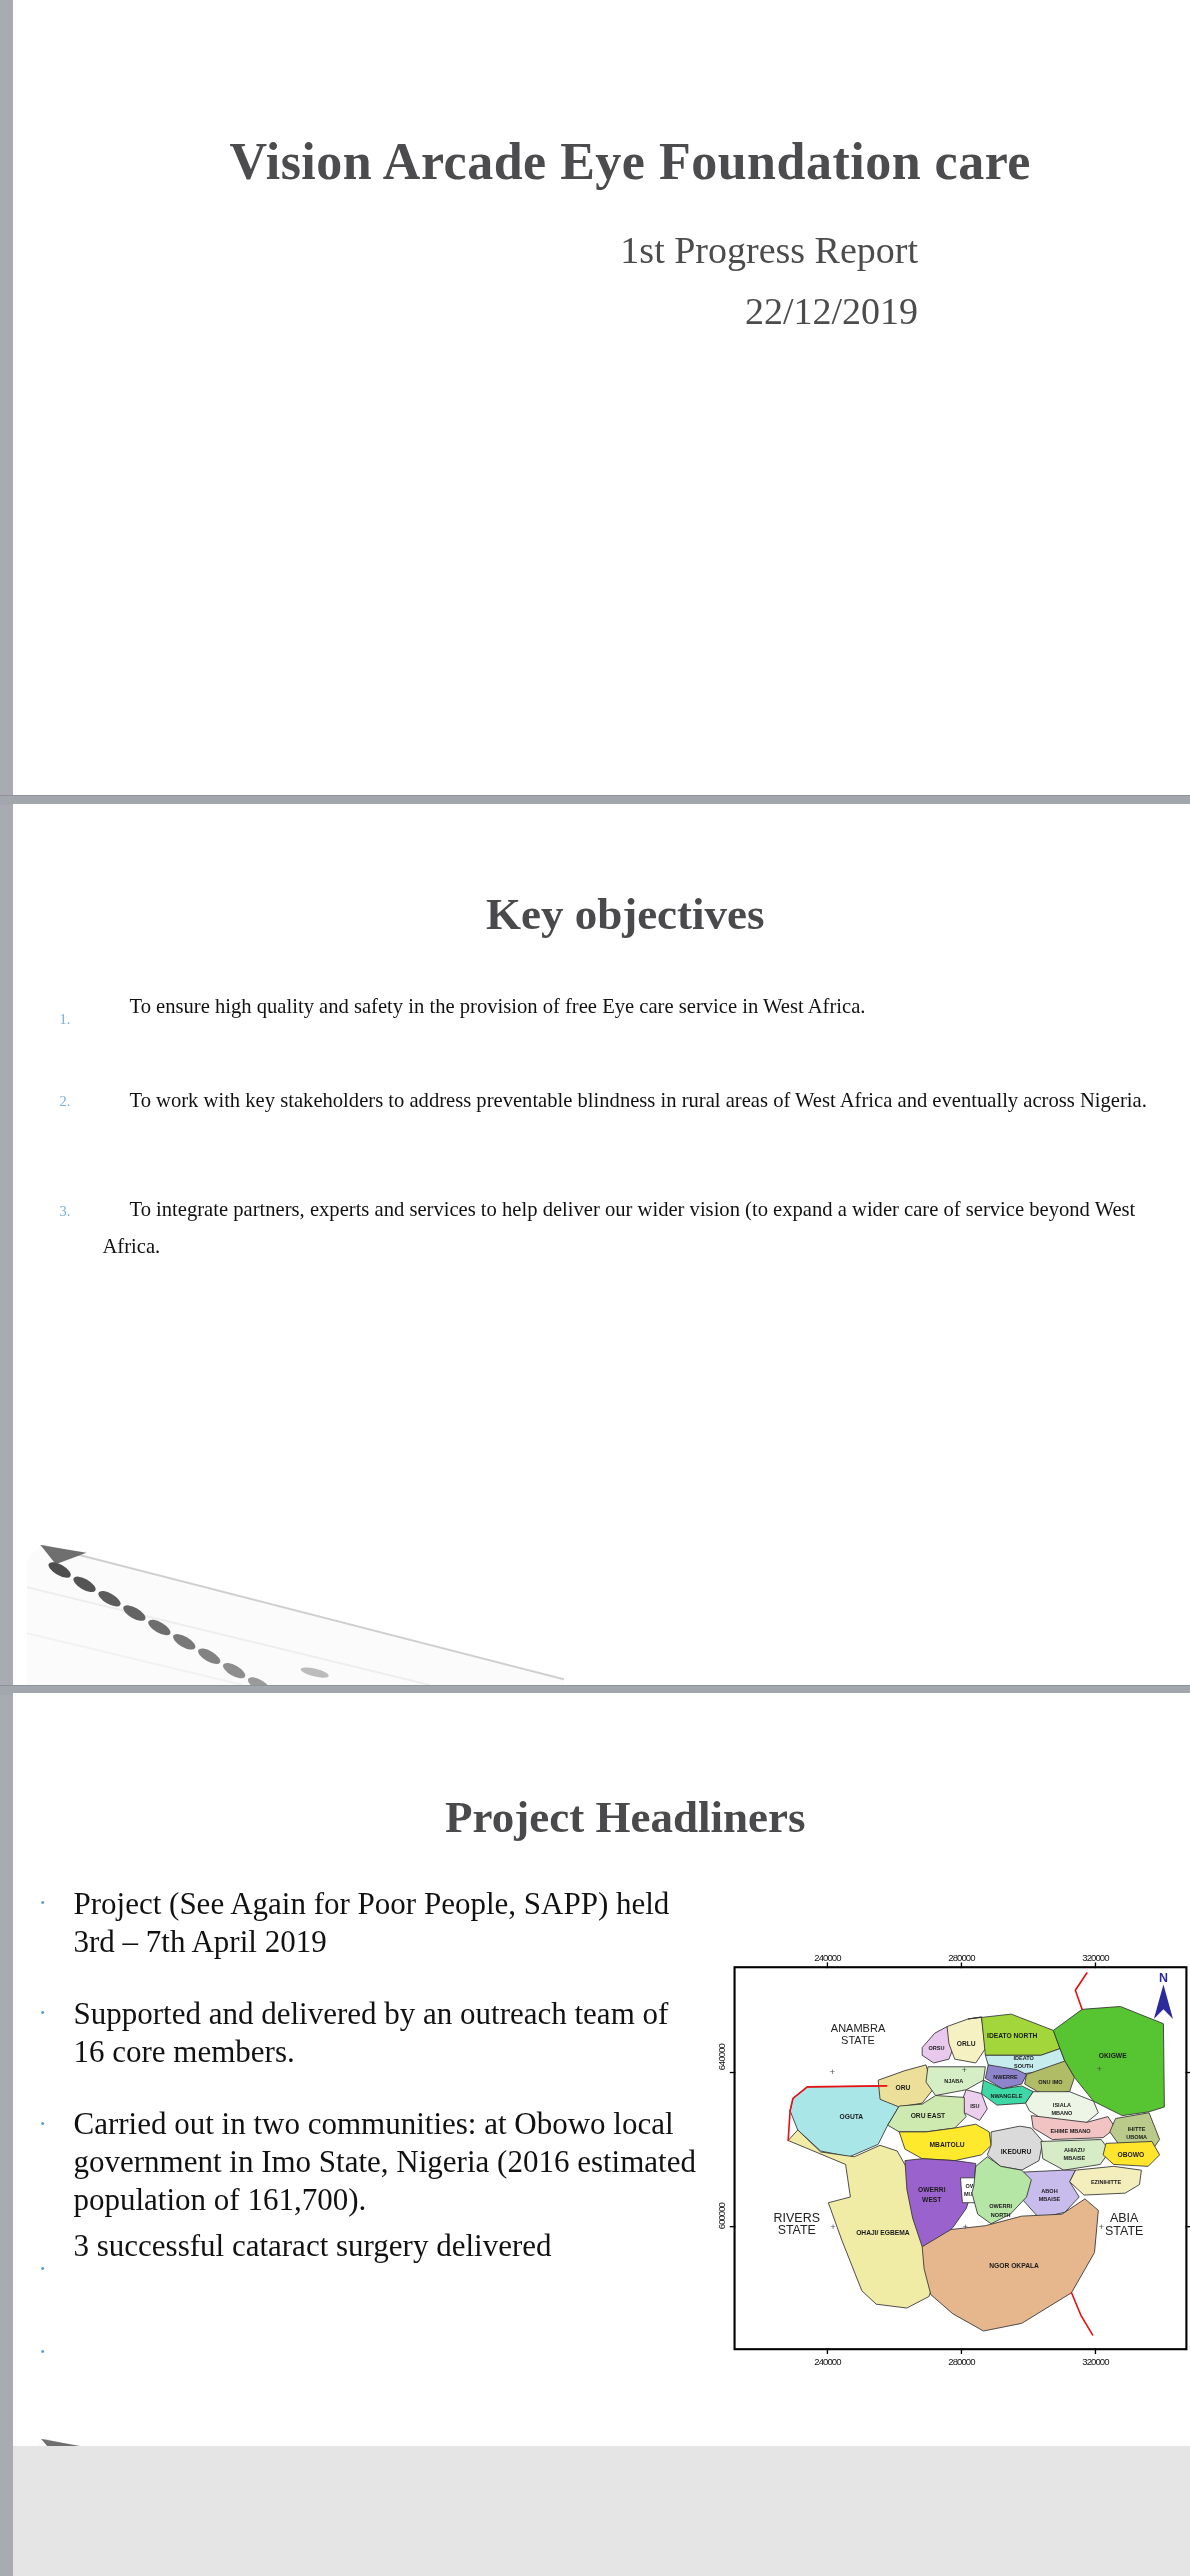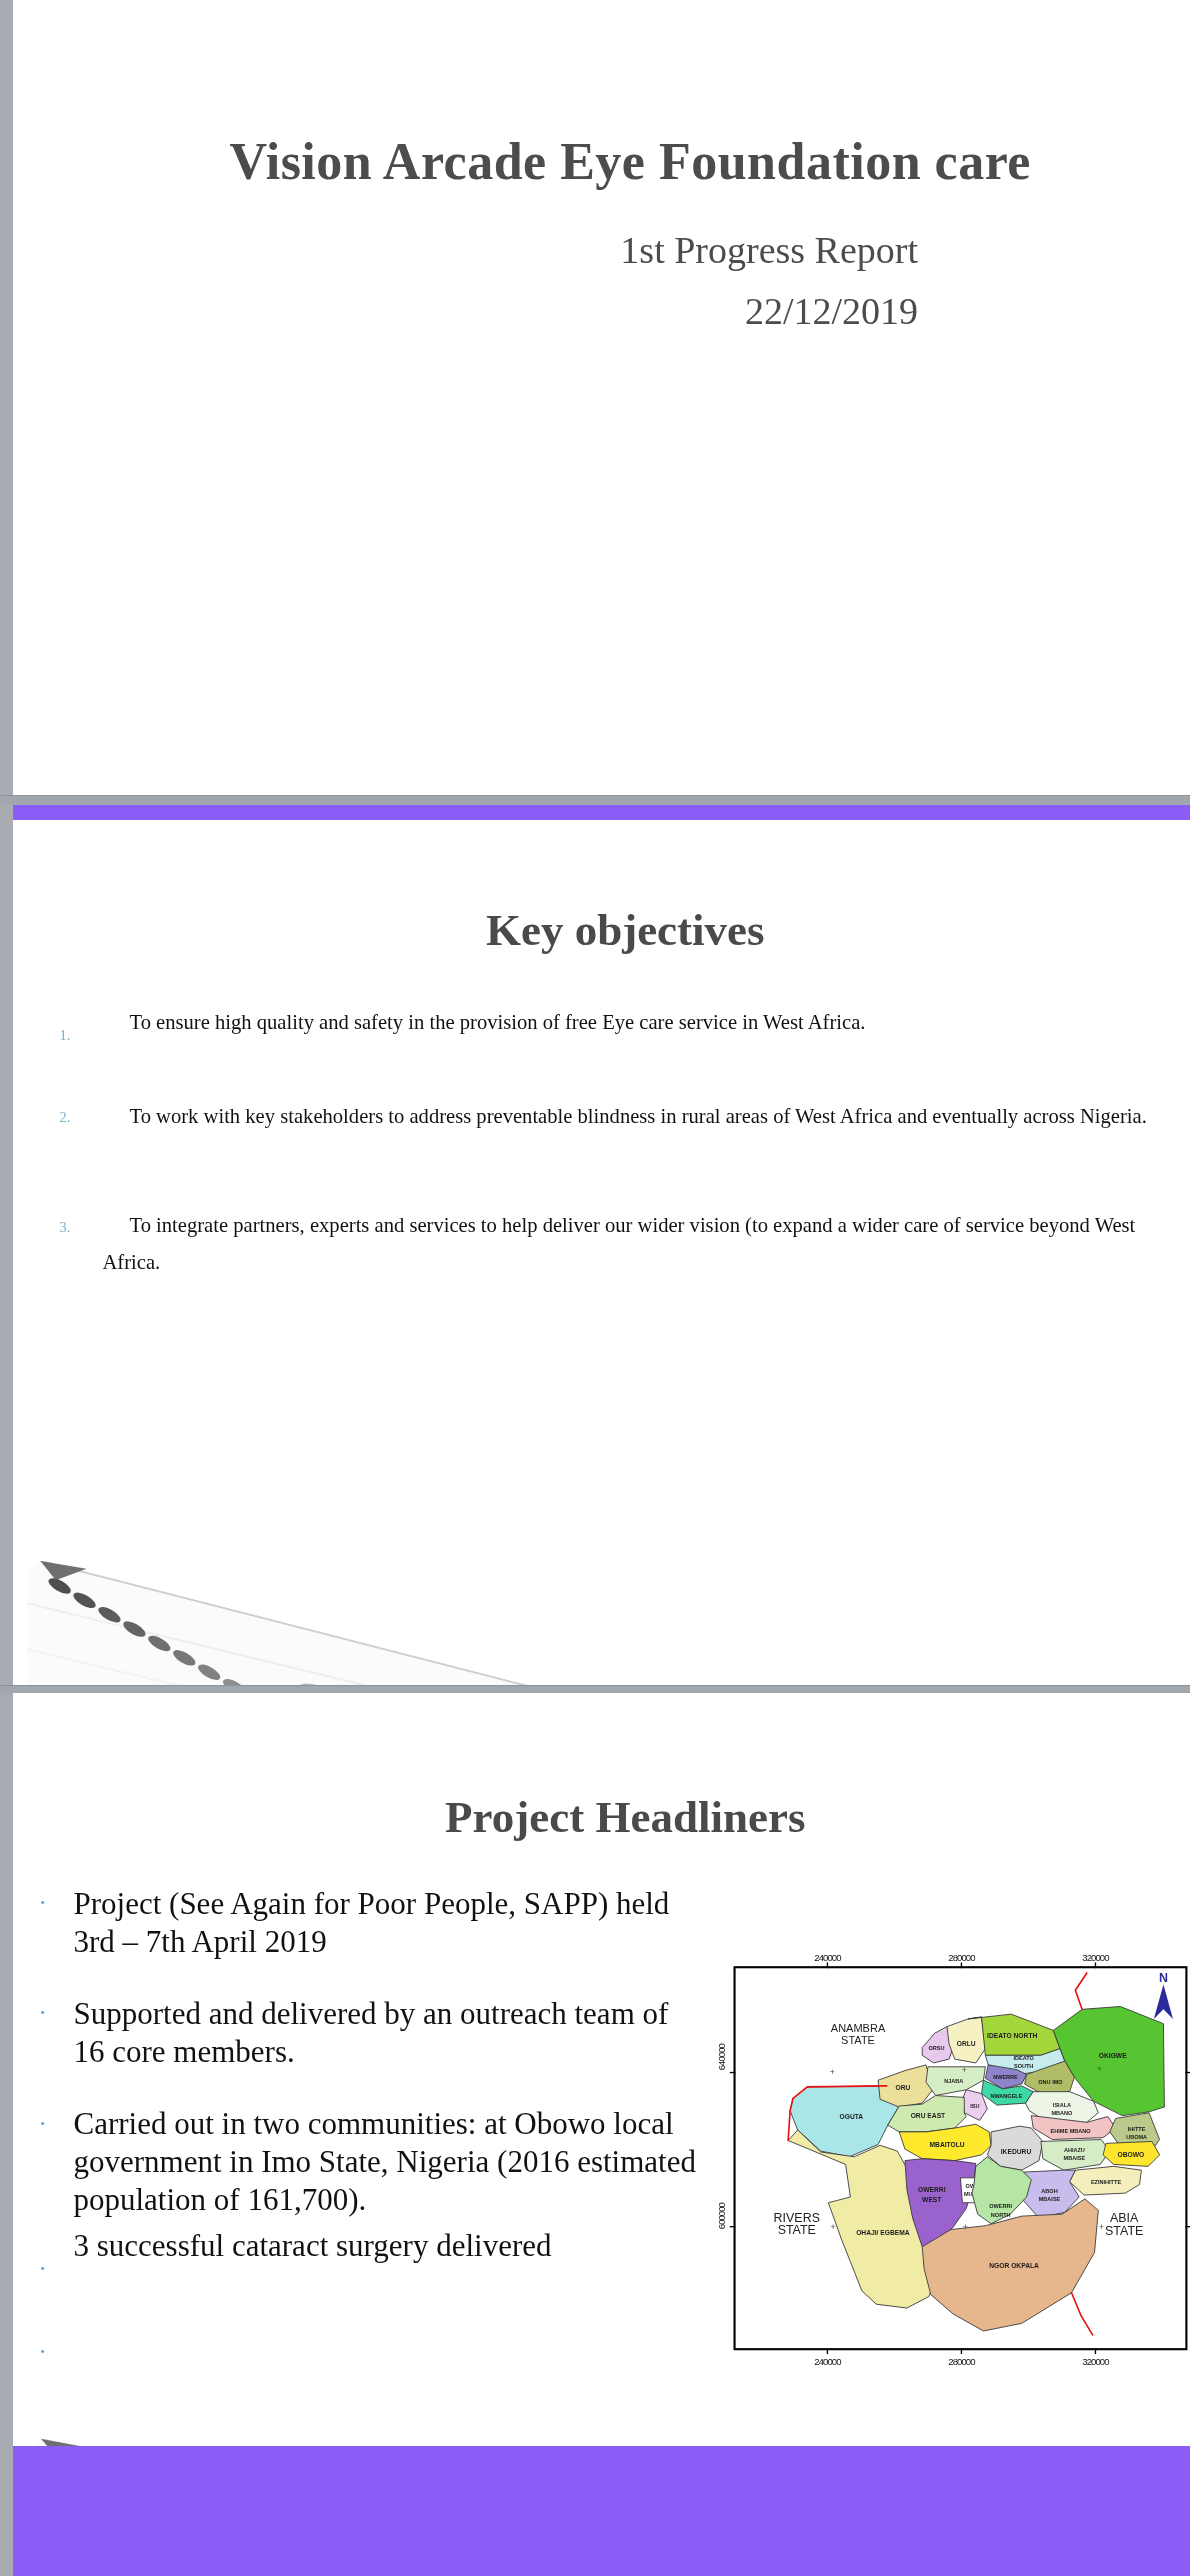--- a/index.html
+++ b/index.html
@@ -1,22 +1,22 @@
 <!DOCTYPE html>
 <html><head>
 <meta charset="utf-8">
 <style>
   html,body{margin:0;padding:0;background:#ffffff;}
-  .canvas{position:relative;width:1190px;height:2576px;overflow:hidden;background:#8b5cf6;
+  .canvas{position:relative;width:1190px;height:2576px;overflow:hidden;background:#e5e5e5;
           font-family:"Liberation Serif","DejaVu Serif",serif;}
   .rail{position:absolute;left:0;top:0;width:12.5px;height:2576px;background:#a8abb1;}
   .divider{position:absolute;left:0;width:1190px;height:8.6px;background:#a2a6ad;border-top:1px solid #8e939b;}
   .slide{position:absolute;left:12.5px;right:0;overflow:hidden;background:#ffffff;}
   .s1{top:0;height:795px;}
-  .s2{top:804px;height:881px;margin-top:16px;}
+  .s2{top:804px;height:881px;}
   .s3{top:1693px;height:753px;}
 
   .s1-title{position:absolute;top:132px;left:0;width:100%;text-align:center;transform:translateX(29px);
             font-size:52px;font-weight:bold;color:#4c4c4e;letter-spacing:0.5px;}
   .s1-sub{position:absolute;top:220px;right:272px;text-align:right;font-size:38px;line-height:61px;color:#4c4c4e;}
 
   .s2-title,.s3-title{position:absolute;left:0;width:100%;text-align:center;transform:translateX(24px);
             font-size:45px;font-weight:bold;color:#4a4a4c;}
   .s2-title{top:84px;}
   .s3-title{top:98px;}

